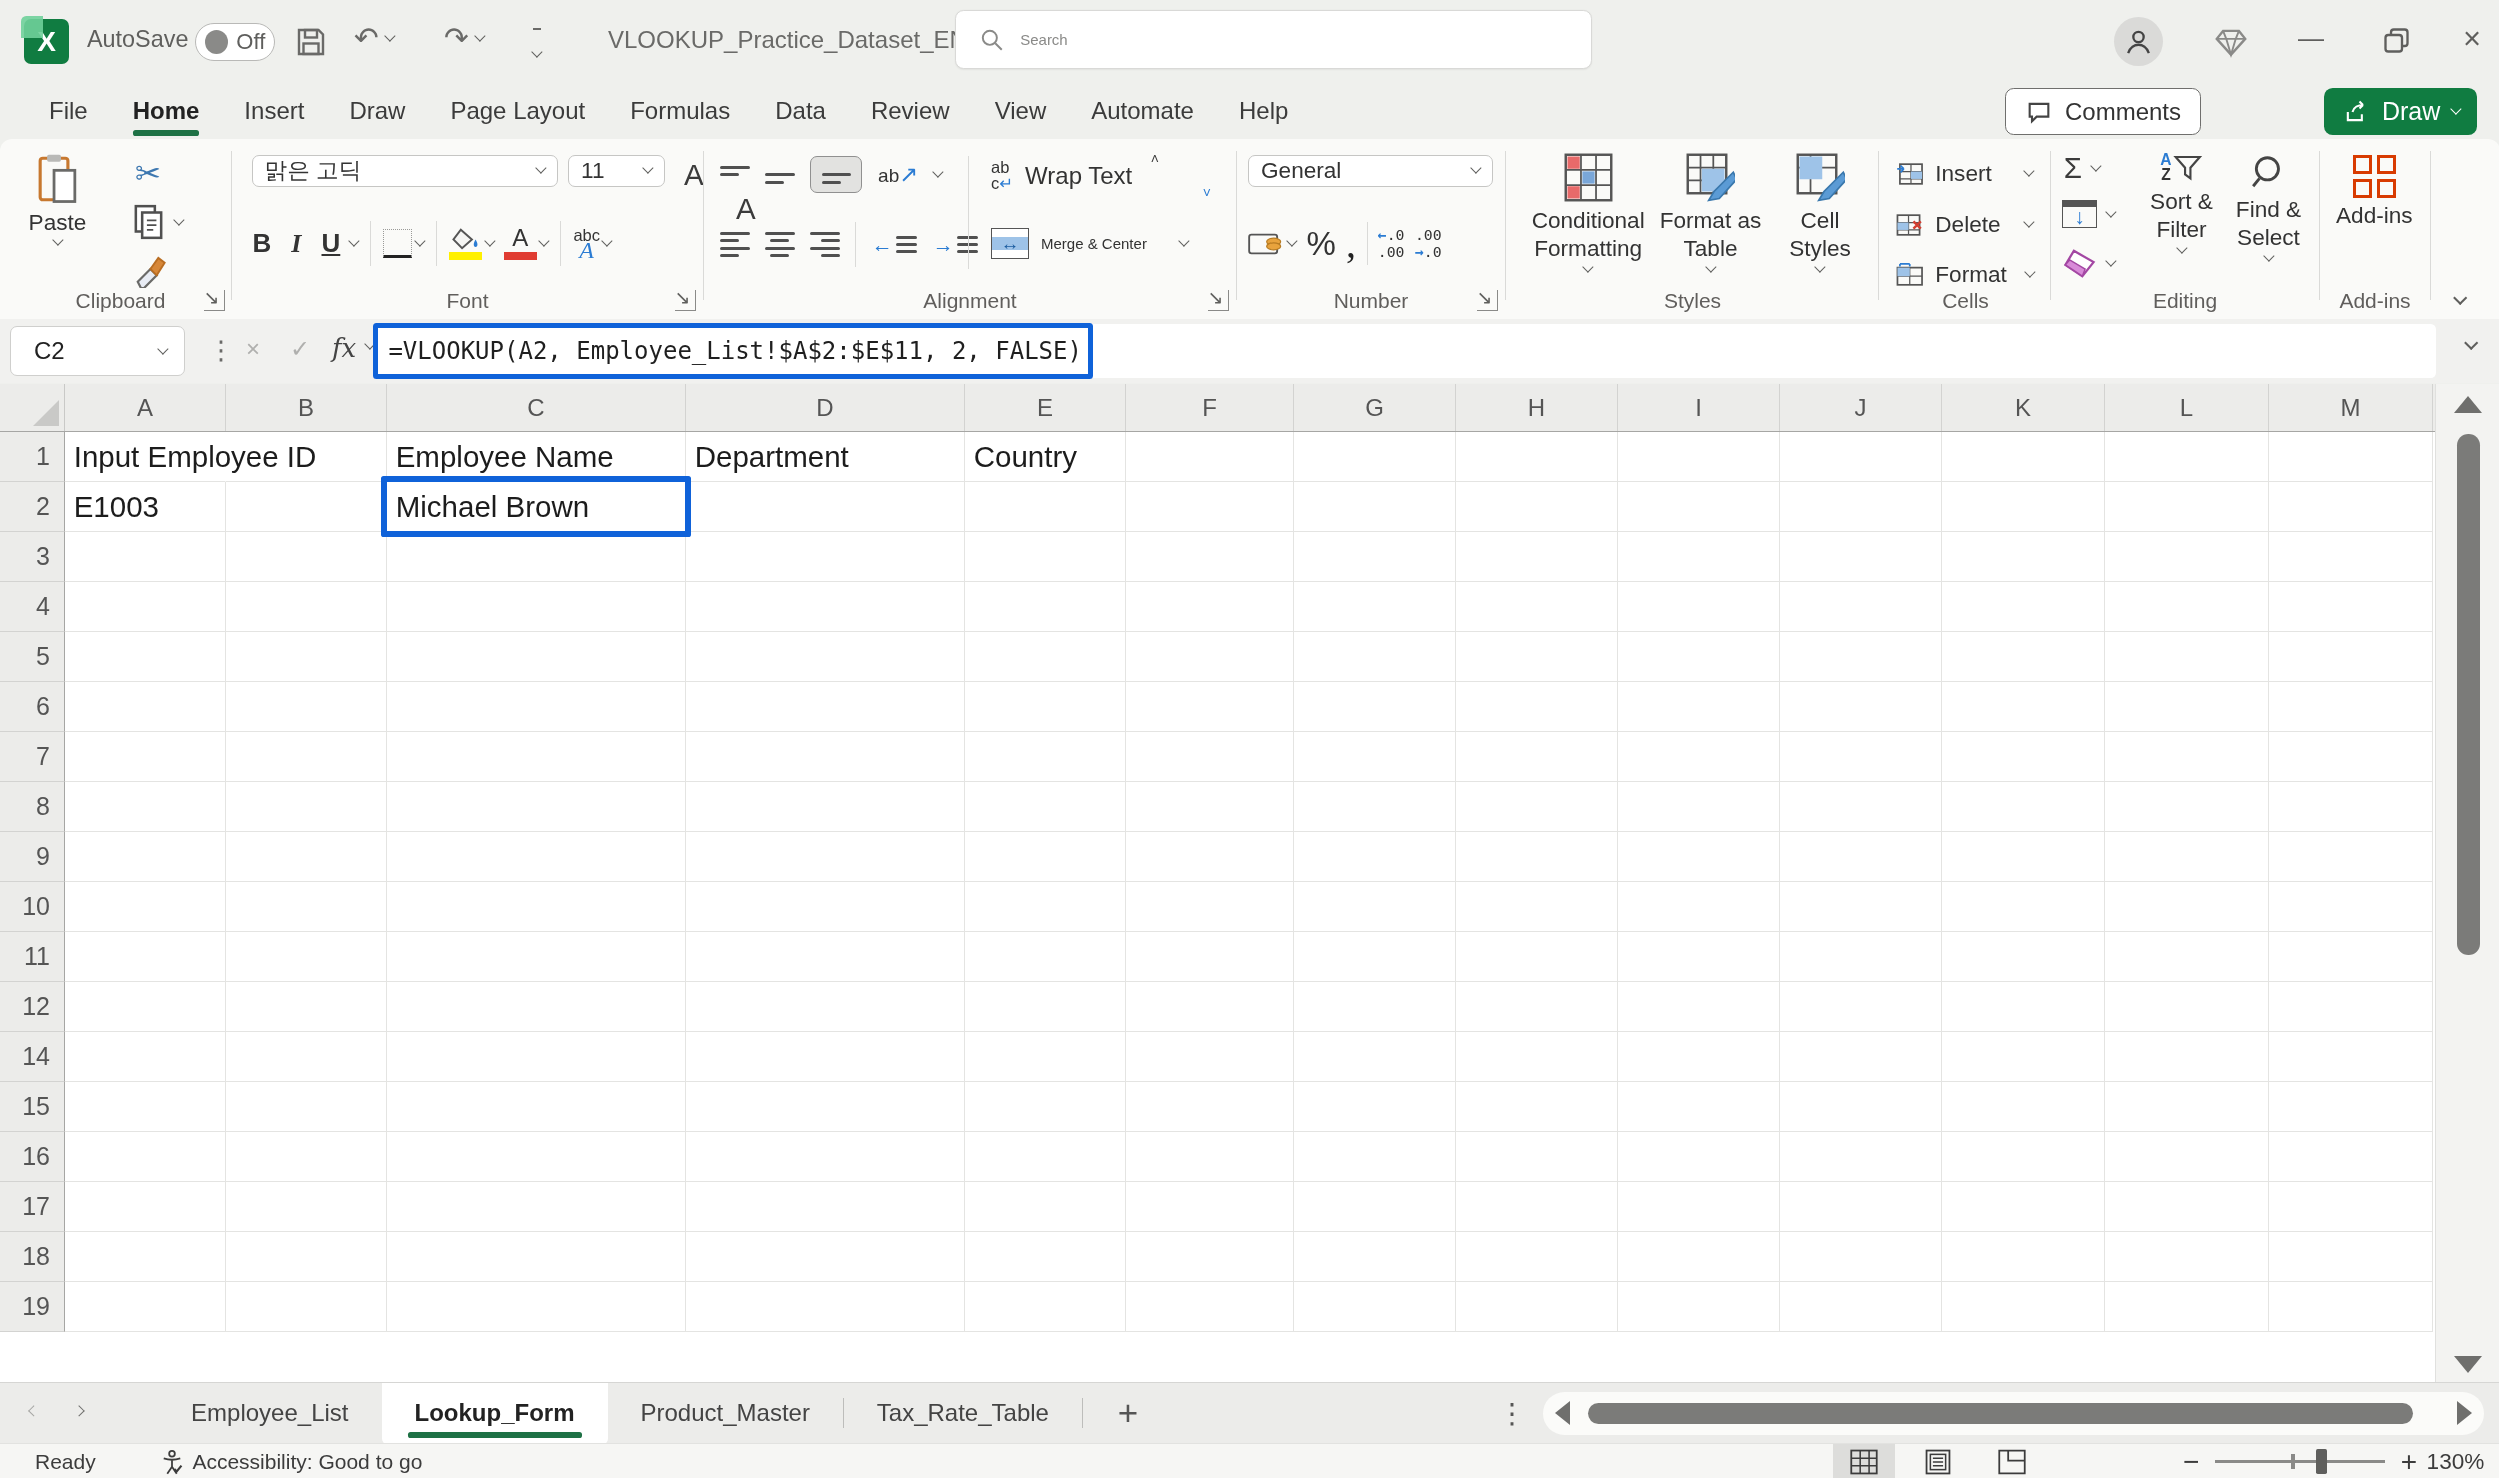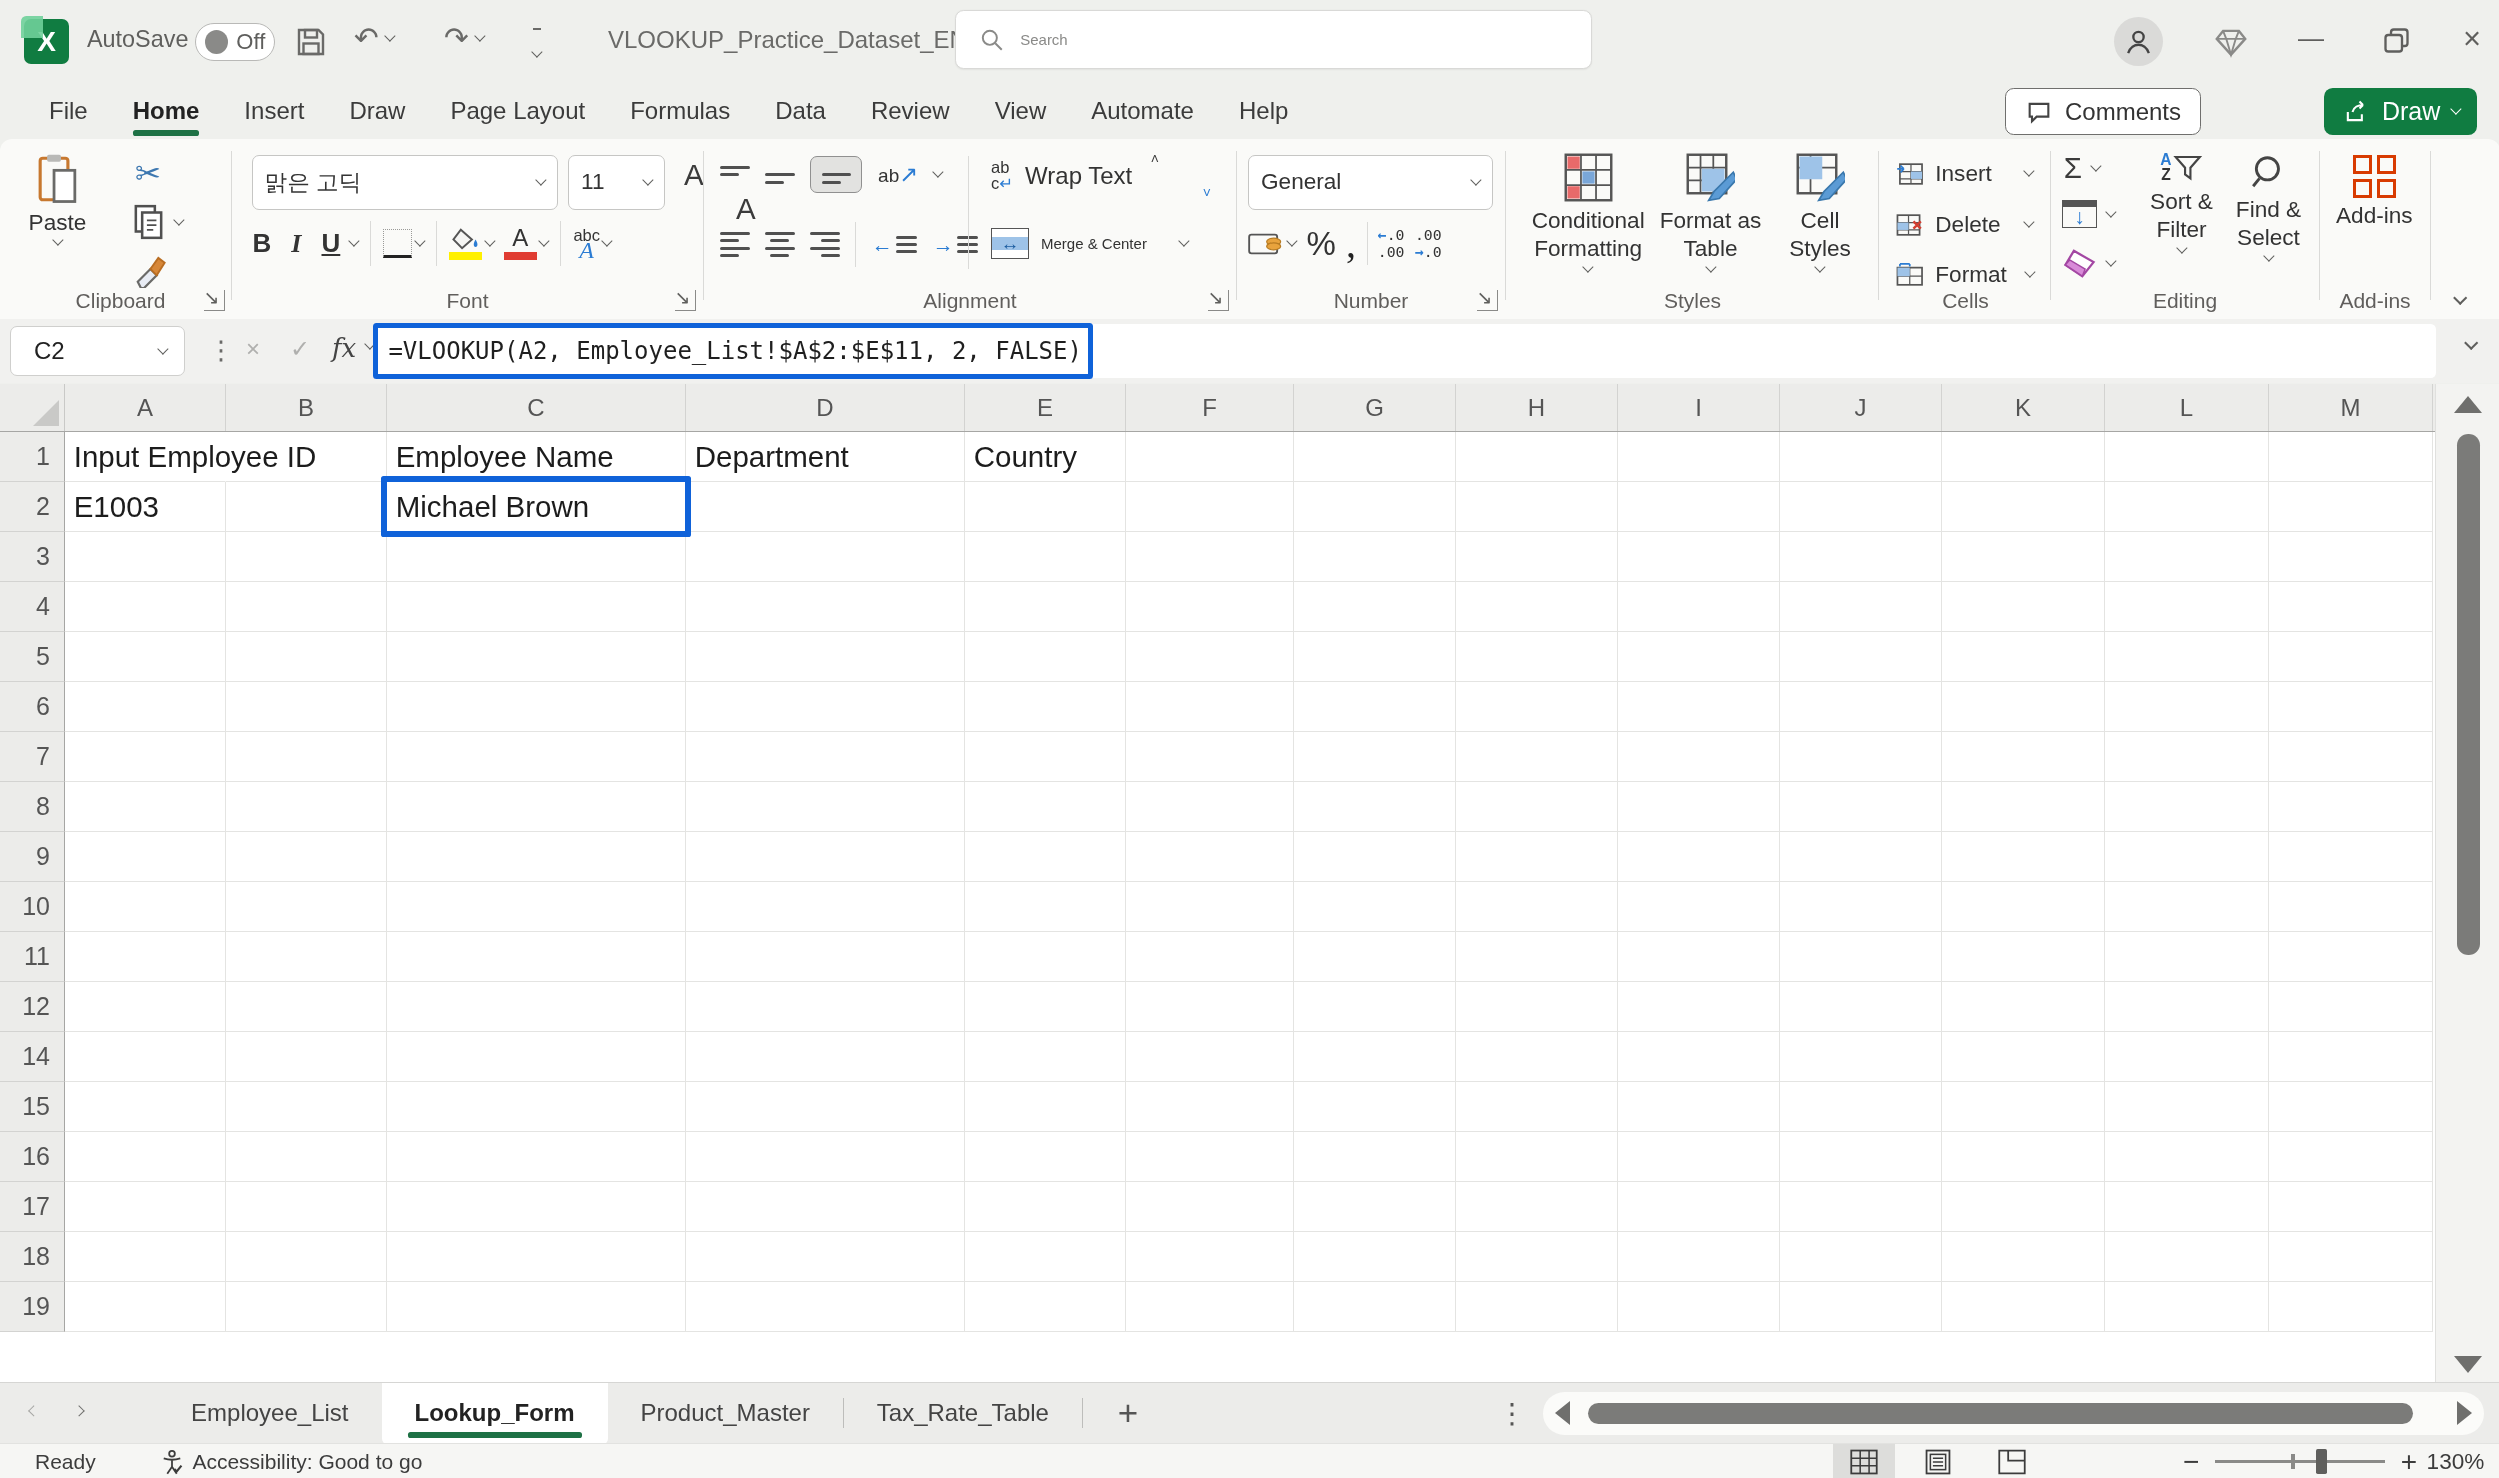--- a/index.html
+++ b/index.html
@@ -42,21 +42,21 @@
   .share-btn .chev{border-color:#fff;}
 
   
   .ribbon{left:0;top:139px;width:2500px;height:181px;background:var(--panel);border-radius:12px 12px 0 0;border-bottom:0.9px solid #e0e0de;}
   .rgroup{position:absolute;top:0;height:181px;}
   .glabel{position:absolute;bottom:7px;left:0;right:0;text-align:center;font-size:21px;color:#605e5c;}
   .glaunch{position:absolute;bottom:8.7px;right:3.5px;}
   .gdiv{position:absolute;top:12px;height:149px;}
   .rbtn-big{display:flex;flex-direction:column;align-items:center;gap:5.2px;font-size:22.6px;color:#333;}
   .ribbon .sel{background:#e2e2e0;border:1.7px solid #909090;border-radius:7px;}
-  .ddbox{border:1.7px solid #c6c6c4;border-radius:7px;background:#fff;display:flex;align-items:center;justify-content:space-between;padding:0 12px;font-size:22.6px;color:#333;height:55px;}
+  .ddbox{border:1.7px solid #c6c6c4;border-radius:7px;background:#fff;display:flex;align-items:center;justify-content:space-between;padding:0 12px;font-size:22.6px;color:#333;height:32px;}
   .lines{display:flex;flex-direction:column;gap:4.3px;}
   .lines i{display:block;height:3px;background:#505050;border-radius:1.7px;}
   .bigAA{font-size:29.5px;color:#3b3b3b;position:relative;}
   .bigAA sup{position:absolute;top:-7px;right:-12px;font-size:14px;color:#3b3b3b;}
   .bigAA.dn sup{color:var(--accent-blue);}
   .fmt-letter{font-size:26px;font-weight:bold;color:#333;width:31px;text-align:center;}
   .colorbar{height:7.8px;width:33px;margin-top:1.7px;}
   .two-line{width:139px;text-align:center;font-size:22.6px;color:#333;line-height:28px;}
   .cells-row{display:flex;align-items:center;gap:10.4px;height:49px;font-size:22.6px;color:#333;}
   .mini-dec{display:flex;flex-direction:column;font-size:14.8px;line-height:16.5px;color:#333;font-family:"DejaVu Sans Mono",monospace;}

